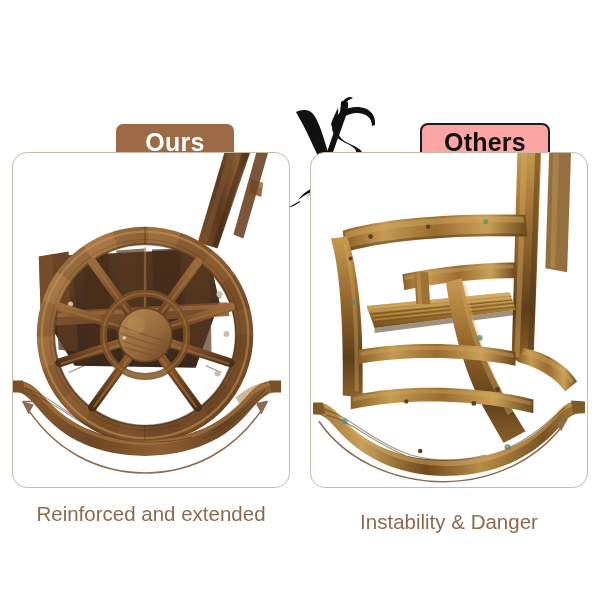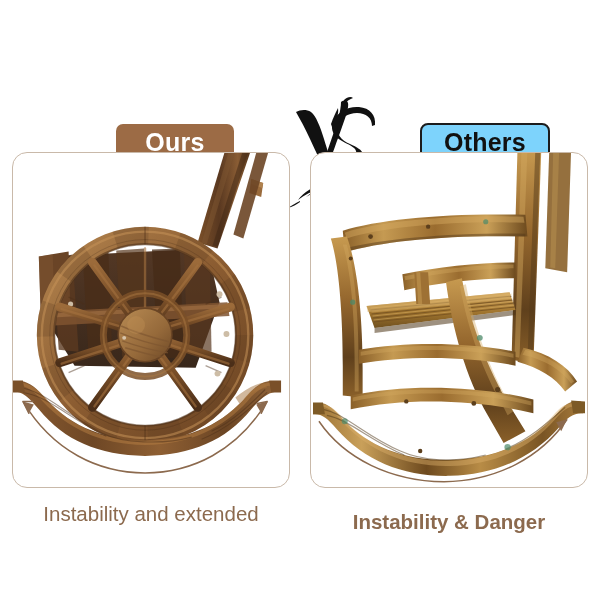--- a/index.html
+++ b/index.html
@@ -44,21 +44,21 @@
     letter-spacing: 0.3px;
     line-height: 1;
   }
 
   .badge-others {
     position: absolute;
     left: 392px;
     top: 71px;
     width: 130px;
     height: 38px;
-    background: #7dd3fc;
+    background: #fca5a5;
     border: 2px solid #1c1c1c;
     border-radius: 8px;
     box-sizing: border-box;
     display: flex;
     align-items: center;
     justify-content: center;
   }
   .badge-others span {
     color: #111111;
     font-size: 25px;
@@ -102,21 +102,21 @@
   
   .caption {
     position: absolute;
     text-align: center;
     color: #8c6a4e;
     font-size: 20.5px;
     line-height: 1.32;
     font-family: "Liberation Sans", sans-serif;
   }
   .caption-left  { left: 12px;  top: 500px; width: 278px; }
-  .caption-right { left: 310px; top: 508px; width: 278px; font-weight: bold; }
+  .caption-right { left: 310px; top: 508px; width: 278px; }
   .caption span { display: block; }
 </style>
 </head>
 <body>
 
 <div class="header">
 
   <div class="badge-ours">
     <span>Ours</span>
   </div>
@@ -480,18 +480,18 @@
     </g>
 
     <g fill="none" stroke="#8c6a4e" stroke-width="1.5">
       <path d="M8 270 C34 308, 80 330, 134 331 C188 330, 232 306, 258 268"></path>
       <path d="M258 268 L247 271 L252 280 Z" fill="#8c6a4e" stroke="none"></path>
     </g>
   </svg>
 </div>
 
 <div class="caption caption-left">
-  <span>Instability and extended</span>
+  <span>Reinforced and extended</span>
 </div>
 
 <div class="caption caption-right">
   <span>Instability &amp; Danger</span>
 </div>
 
 </body></html>

